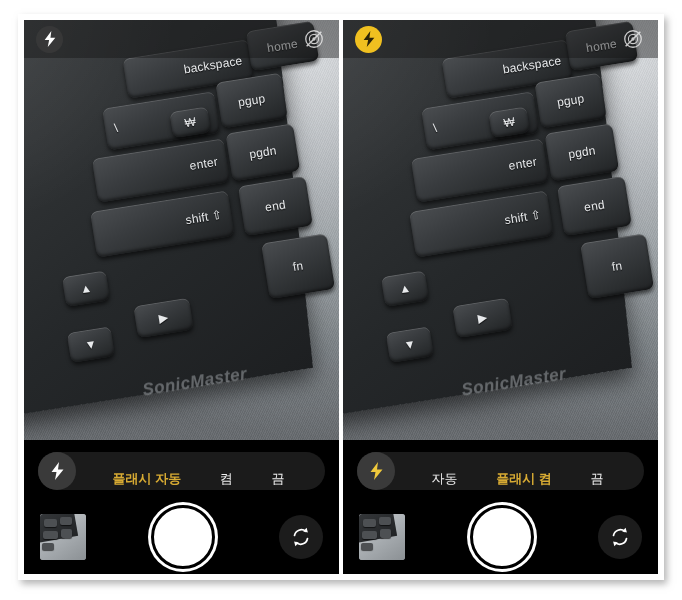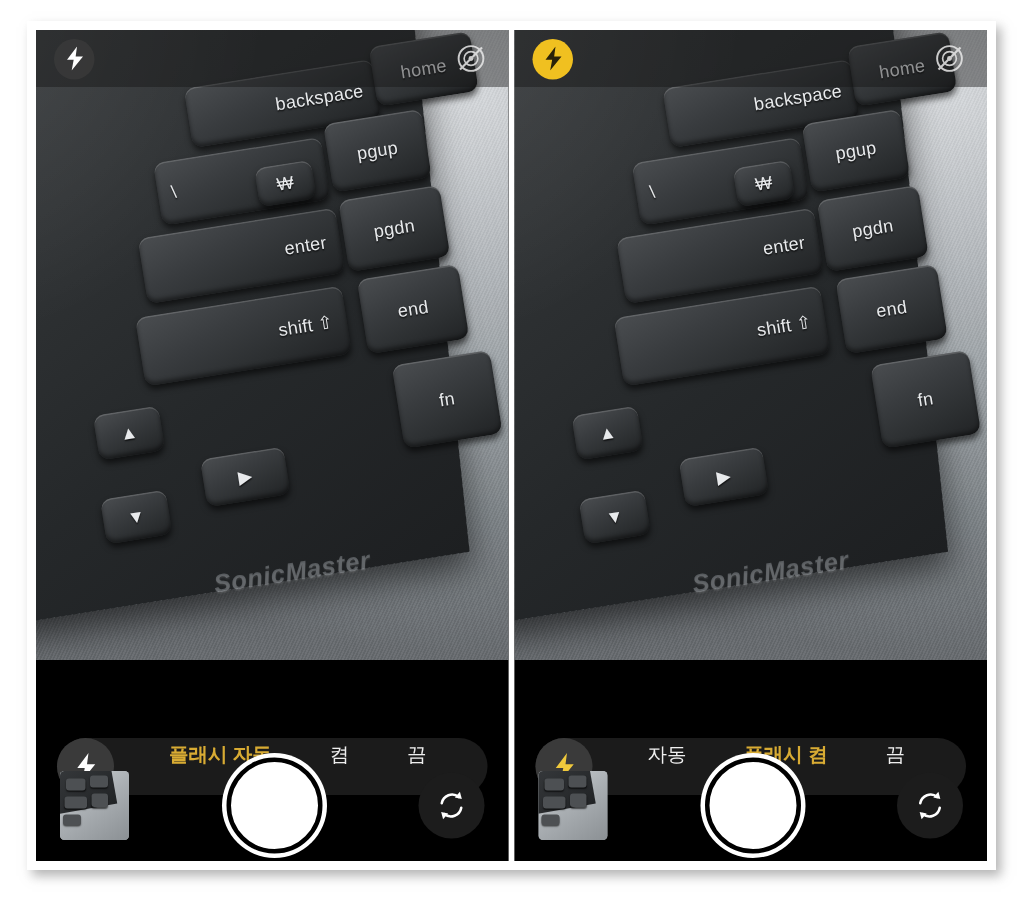--- a/index.html
+++ b/index.html
@@ -154,22 +154,21 @@
     z-index: 6;
   }
 
   .flashbar {
     position: absolute;
     left: 14px; right: 14px; top: 12px;
     height: 38px;
     background: #1b1b1b;
     border-radius: 19px;
     display: flex;
-    align-items: flex-start;
-    margin-top: 40px;
+    align-items: flex-end;
   }
   .flash-toggle {
     width: 38px; height: 38px;
     border-radius: 50%;
     background: #3a3a3a;
     display: flex; align-items: center; justify-content: center;
     flex: 0 0 auto;
   }
   .flash-opts {
     flex: 1 1 auto;

